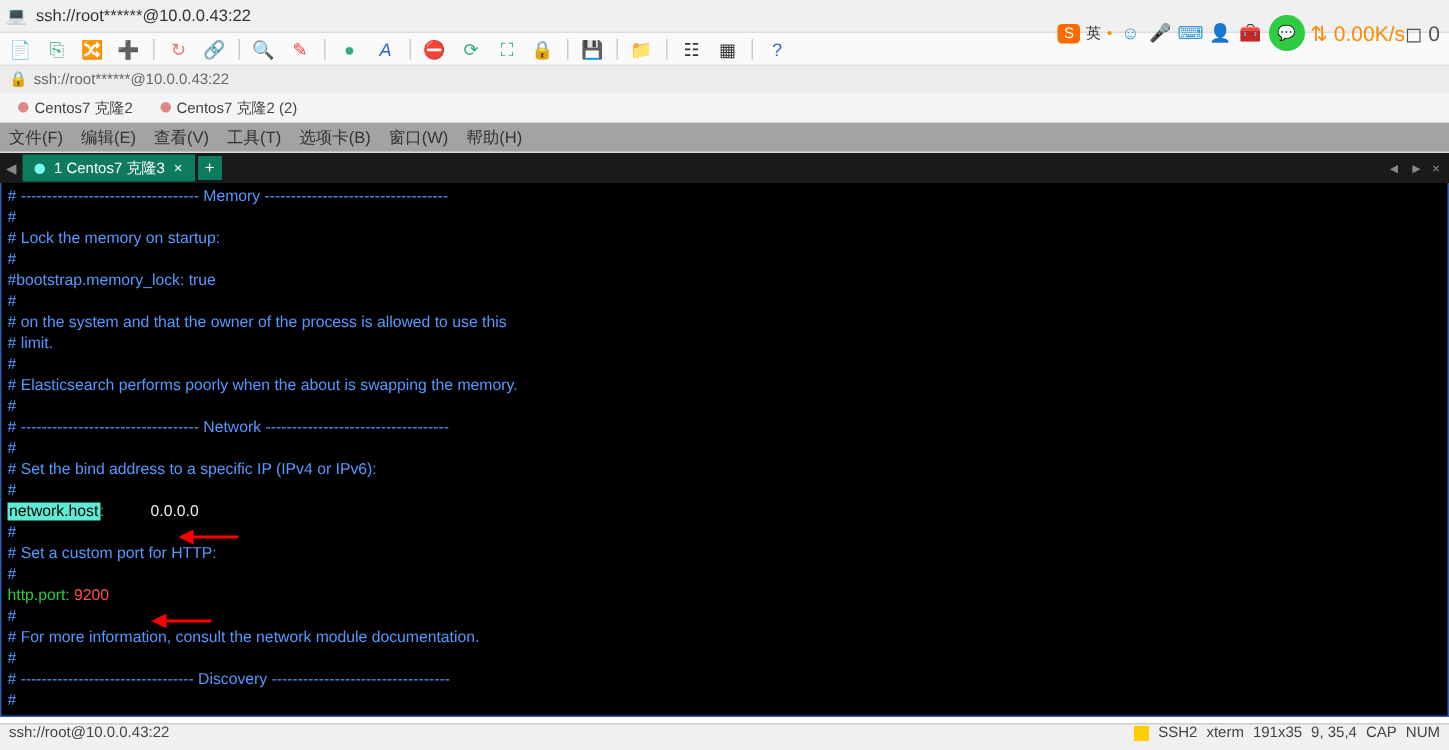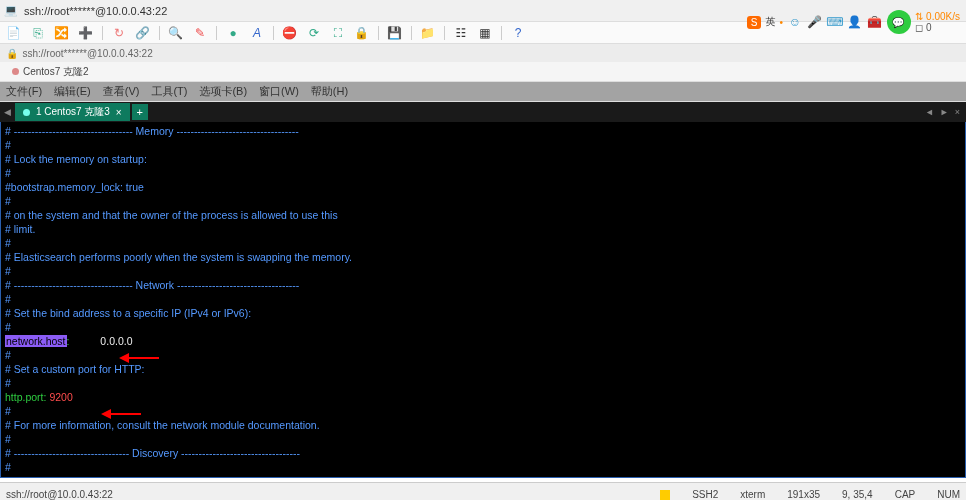--- a/index.html
+++ b/index.html
@@ -20,24 +20,24 @@
 .session-tab { background:#0e7a5e; color:#fff; padding:2px 8px; font-size:10px; display:flex; align-items:center; gap:6px; cursor:pointer; }
 .session-tab .dot { width:7px; height:7px; border-radius:50%; background:#7fe; }
 .session-tab .close { font-size:10px; cursor:pointer; }
 .plus { background:#0e7a5e; color:#fff; width:16px; height:16px; display:flex; align-items:center; justify-content:center; font-size:11px; cursor:pointer; margin-left:2px; }
 .session-nav { margin-left:auto; color:#888; padding:0 6px; font-size:9px; display:flex; gap:6px; }
 .term { background:#000; height:356px; overflow:hidden; border:1px solid #2a5fae; border-top:none; padding:2px 4px; font-family:"Consolas","Courier New",monospace; font-size:10.5px; line-height:14px; position:relative; }
 .term .l { color:#5599ff; white-space:pre; }
 .term .w { color:#eee;margin-left:28px; }
 .term .g { color:#2ecc40; }
 .term .r { color:#ff4d4d; }
-.term .hl { background:#8b5cf6; color:#000; padding:0 1px; }
+.term .hl { background:#5eead4; color:#000; padding:0 1px; }
 .arrow-r { position:absolute; color:#ff0000; font-size:14px; pointer-events:none; }
-.status { position:absolute; bottom:0; left:0; right:0; height:18px; background:#f0f0f0; border-top:1px solid #ccc; display:flex; align-items:flex-end; font-size:10px; color:#444; padding:0 6px; gap:14px; }
-.status .right { margin-left:auto; display:flex; gap:22px; align-items:center; }
+.status { position:absolute; bottom:0; left:0; right:0; height:18px; background:#f0f0f0; border-top:1px solid #ccc; display:flex; align-items:flex-start; font-size:10px; color:#444; padding:0 6px; gap:14px; }
+.status .right { margin-left:auto; display:flex; gap:6px; align-items:center; }
 .status .bar { width:10px; height:10px; background:#ffcc00; }
 .float-r { position:absolute; top:0; right:0; height:44px; display:flex; align-items:center; gap:4px; padding:0 6px; font-size:10px; }
 .float-r .orange { background:#ff6a00; color:#fff; padding:1px 4px; border-radius:3px; font-size:10px; }
 .float-r .ic { width:16px; height:16px; display:inline-flex; align-items:center; justify-content:center; font-size:12px; }
 .float-r .bubble { width:24px; height:24px; border-radius:50%; background:#2ecc40; display:flex; align-items:center; justify-content:center; color:#fff; }
 </style>
 </head>
 <body>
 
 <div class="titlebar">
@@ -78,20 +78,24 @@
 <div class="addr">
   <span>🔒</span>
   <span>ssh://root******@10.0.0.43:22</span>
 </div>
 
 <div class="tabs">
   <div class="tab">
       <span class="dot"></span>
       <span>Centos7 克隆2</span>
     </div>
+  <div class="tab">
+      <span class="dot"></span>
+      <span>Centos7 克隆2 (2)</span>
+    </div>
 </div>
 
 <div class="menus">
   <span>文件(F)</span>
   <span>编辑(E)</span>
   <span>查看(V)</span>
   <span>工具(T)</span>
   <span>选项卡(B)</span>
   <span>窗口(W)</span>
   <span>帮助(H)</span>
@@ -115,21 +119,21 @@
 <div class="term">
 <div class="l"># ---------------------------------- Memory -----------------------------------</div>
 <div class="l">#</div>
 <div class="l"># Lock the memory on startup:</div>
 <div class="l">#</div>
 <div class="l">#bootstrap.memory_lock: true</div>
 <div class="l">#</div>
 <div class="l"># on the system and that the owner of the process is allowed to use this</div>
 <div class="l"># limit.</div>
 <div class="l">#</div>
-<div class="l"># Elasticsearch performs poorly when the system is swapping the memory.</div>
+<div class="l"># Elasticsearch performs poorly when the about is swapping the memory.</div>
 <div class="l">#</div>
 <div class="l"># ---------------------------------- Network -----------------------------------</div>
 <div class="l">#</div>
 <div class="l"># Set the bind address to a specific IP (IPv4 or IPv6):</div>
 <div class="l">#</div>
 <div class="l"><span class="hl">network.host</span><span class="g">:</span><span class="w"> 0.0.0.0</span></div>
 <div class="l">#</div>
 <div class="l"># Set a custom port for HTTP:</div>
 <div class="l">#</div>
 <div class="l"><span class="g">http.port</span><span class="g">: </span><span class="r">9200</span></div>
@@ -165,17 +169,17 @@
 <div class="float-r">
   <span class="orange">S</span>
   <span>英</span>
   <span style="color:#f80">•</span>
   <span class="ic" style="color:#39c">☺</span>
   <span class="ic" style="color:#39c">🎤</span>
   <span class="ic" style="color:#39c">⌨</span>
   <span class="ic" style="color:#39c">👤</span>
   <span class="ic" style="color:#39c">🧰</span>
   <span class="bubble">💬</span>
-  <div style="display:flex;flex-direction:column;font-size:10px;color:#555">
+  <div style="display:flex;flex-direction:row;font-size:14px;color:#555">
     <span style="color:#f80">⇅ <span>0.00K/s</span></span>
     <span>◻ <span>0</span></span>
   </div>
 </div>
 
 </body></html>

